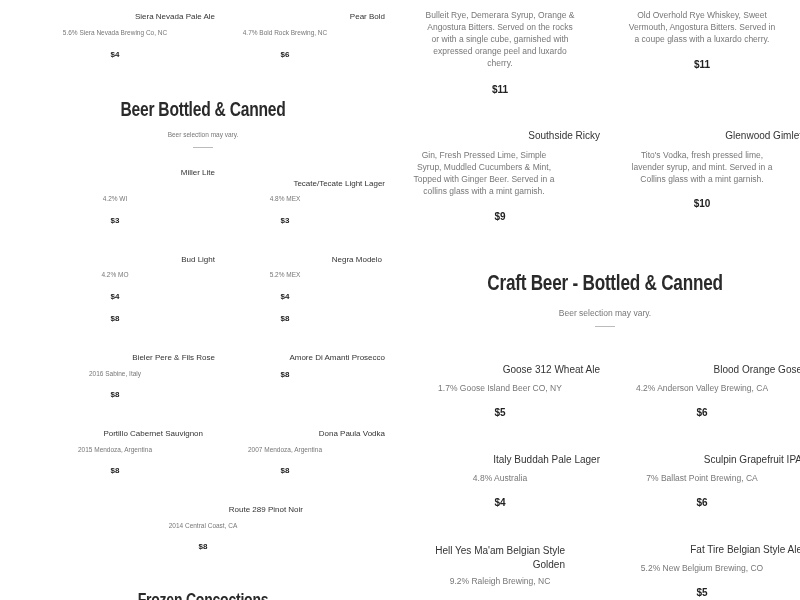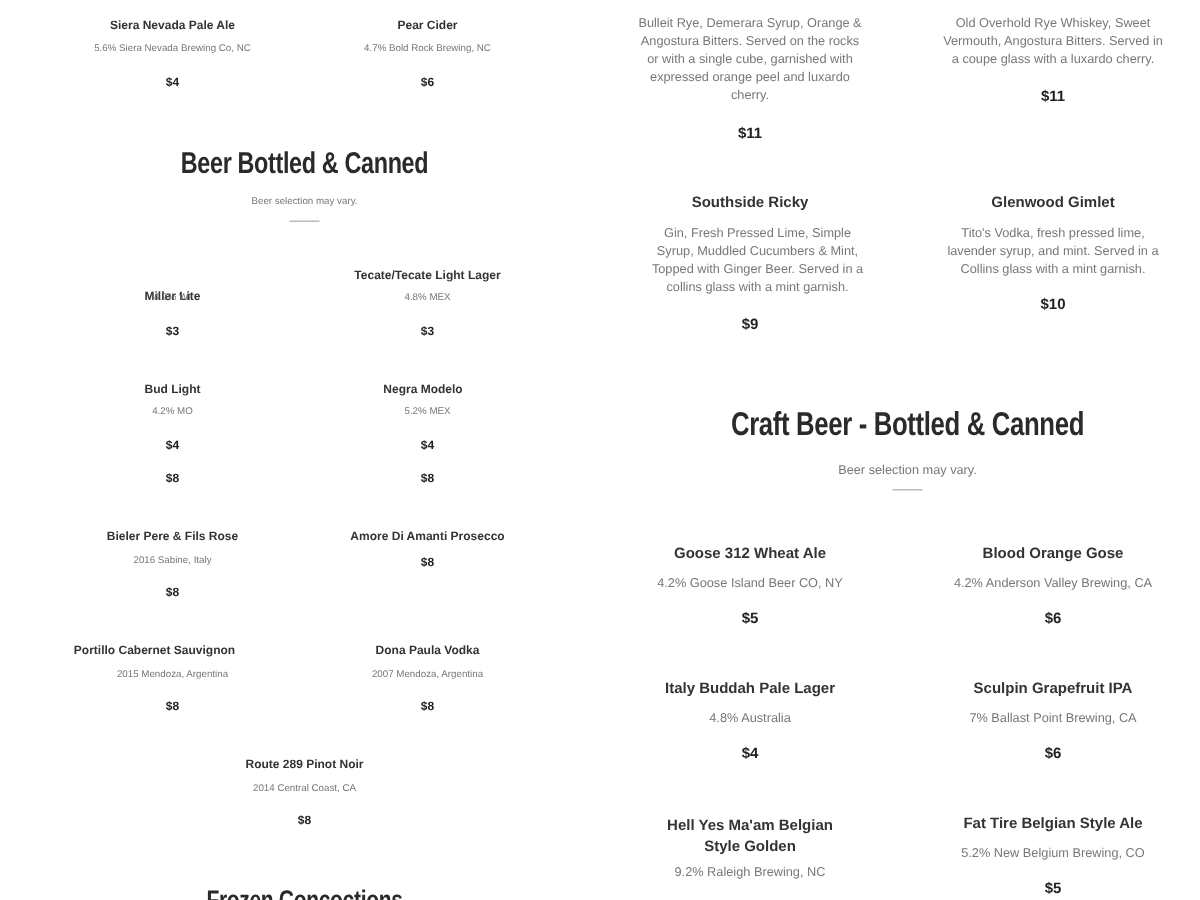--- a/index.html
+++ b/index.html
@@ -2,21 +2,21 @@
 <html><head>
 <meta charset="utf-8">
 <style>
   html, body { margin: 0; padding: 0; background: #ffffff; }
   body { width: 800px; height: 600px; overflow: hidden; position: relative;
          font-family: "Liberation Sans", sans-serif; color: #333; }
   .col { position: absolute; top: 0; }
   .left { left: 0; width: 406px; }
   .right { left: 400px; width: 410px; }
   .abs { position: absolute; text-align: center; }
-  .name { font-weight: bold; color: #333; }
+  .name { font-weight: normal; color: #333; text-align: right; }
   .left .name { font-size: 8px; }
   .right .name { font-size: 10px; }
   .desc { color: #777; }
   .left .desc { font-size: 6.5px; }
   .right .desc { font-size: 8.5px; line-height: 12px; }
   .price { font-weight: bold; color: #222; }
   .left .price { font-size: 8px; }
   .right .price { font-size: 10px; }
   .heading { font-family: "Liberation Sans", sans-serif; font-weight: bold;
              color: #2a2a2a; transform: scaleX(0.78); transform-origin: center; letter-spacing: -0.3px; }
@@ -25,29 +25,29 @@
 </style>
 </head>
 <body>
 
 <div class="col left">
 
   <div class="abs name" style="left:15px;width:200px;top:12px;">Siera Nevada Pale Ale</div>
   <div class="abs desc" style="left:15px;width:200px;top:29px;">5.6% Siera Nevada Brewing Co, NC</div>
   <div class="abs price" style="left:15px;width:200px;top:50px;">$4</div>
 
-  <div class="abs name" style="left:185px;width:200px;top:12px;">Pear Cider</div>
+  <div class="abs name" style="left:185px;width:200px;top:12px;">Pear Bold</div>
   <div class="abs desc" style="left:185px;width:200px;top:29px;">4.7% Bold Rock Brewing, NC</div>
   <div class="abs price" style="left:185px;width:200px;top:50px;">$6</div>
 
   <div class="abs heading" style="left:53px;width:300px;top:98px;font-size:20px;">Beer Bottled &amp; Canned</div>
   <div class="abs sub" style="left:103px;width:200px;top:131px;font-size:6.5px;">Beer selection may vary.</div>
   <div class="rule" style="left:193px;top:147px;width:20px;"></div>
 
-  <div class="abs name" style="left:15px;width:200px;top:193px;">Miller Lite</div>
+  <div class="abs name" style="left:15px;width:200px;top:168px;">Miller Lite</div>
   <div class="abs desc" style="left:15px;width:200px;top:195px;">4.2% WI</div>
   <div class="abs price" style="left:15px;width:200px;top:216px;">$3</div>
 
   <div class="abs name" style="left:185px;width:200px;top:179px;">Tecate/Tecate Light Lager</div>
   <div class="abs desc" style="left:185px;width:200px;top:195px;">4.8% MEX</div>
   <div class="abs price" style="left:185px;width:200px;top:216px;">$3</div>
 
   <div class="abs name" style="left:15px;width:200px;top:255px;">Bud Light</div>
   <div class="abs desc" style="left:15px;width:200px;top:271px;">4.2% MO</div>
   <div class="abs price" style="left:15px;width:200px;top:292px;">$4</div>
@@ -85,33 +85,33 @@
 
   <div class="abs name" style="left:0px;width:200px;top:-10px;">Old Fashioned</div>
   <div class="abs desc" style="left:25px;width:150px;top:9px;">Bulleit Rye, Demerara Syrup, Orange &amp; Angostura Bitters. Served on the rocks or with a single cube, garnished with expressed orange peel and luxardo cherry.</div>
   <div class="abs price" style="left:0px;width:200px;top:84px;">$11</div>
 
   <div class="abs name" style="left:202px;width:200px;top:-10px;">Manhattan</div>
   <div class="abs desc" style="left:227px;width:150px;top:9px;">Old Overhold Rye Whiskey, Sweet Vermouth, Angostura Bitters. Served in a coupe glass with a luxardo cherry.</div>
   <div class="abs price" style="left:202px;width:200px;top:59px;">$11</div>
 
   <div class="abs name" style="left:0px;width:200px;top:130px;">Southside Ricky</div>
-  <div class="abs desc" style="left:30px;width:150px;top:149px;">Gin, Fresh Pressed Lime, Simple Syrup, Muddled Cucumbers &amp; Mint, Topped with Ginger Beer. Served in a collins glass with a mint garnish.</div>
+  <div class="abs desc" style="left:9px;width:150px;top:149px;">Gin, Fresh Pressed Lime, Simple Syrup, Muddled Cucumbers &amp; Mint, Topped with Ginger Beer. Served in a collins glass with a mint garnish.</div>
   <div class="abs price" style="left:0px;width:200px;top:211px;">$9</div>
 
   <div class="abs name" style="left:202px;width:200px;top:130px;">Glenwood Gimlet</div>
   <div class="abs desc" style="left:227px;width:150px;top:149px;">Tito's Vodka, fresh pressed lime, lavender syrup, and mint. Served in a Collins glass with a mint garnish.</div>
   <div class="abs price" style="left:202px;width:200px;top:198px;">$10</div>
 
   <div class="abs heading" style="left:20px;width:370px;top:270px;font-size:22px;">Craft Beer - Bottled &amp; Canned</div>
   <div class="abs sub" style="left:105px;width:200px;top:308px;font-size:8.5px;">Beer selection may vary.</div>
   <div class="rule" style="left:195px;top:326px;width:20px;"></div>
 
   <div class="abs name" style="left:0px;width:200px;top:364px;">Goose 312 Wheat Ale</div>
-  <div class="abs desc" style="left:0px;width:200px;top:382px;">4.2% Goose Island Beer CO, NY</div>
+  <div class="abs desc" style="left:0px;width:200px;top:382px;">1.7% Goose Island Beer CO, NY</div>
   <div class="abs price" style="left:0px;width:200px;top:407px;">$5</div>
 
   <div class="abs name" style="left:202px;width:200px;top:364px;">Blood Orange Gose</div>
   <div class="abs desc" style="left:202px;width:200px;top:382px;">4.2% Anderson Valley Brewing, CA</div>
   <div class="abs price" style="left:202px;width:200px;top:407px;">$6</div>
 
   <div class="abs name" style="left:0px;width:200px;top:454px;">Italy Buddah Pale Lager</div>
   <div class="abs desc" style="left:0px;width:200px;top:472px;">4.8% Australia</div>
   <div class="abs price" style="left:0px;width:200px;top:497px;">$4</div>
 

